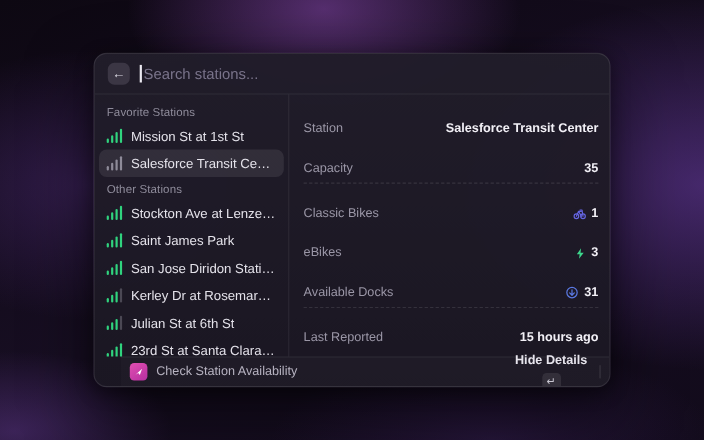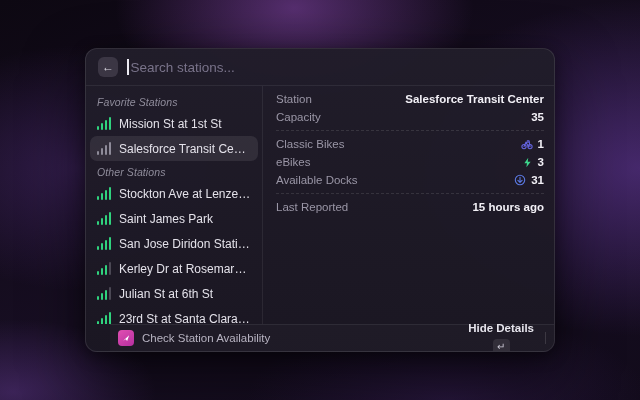--- a/index.html
+++ b/index.html
@@ -25,30 +25,30 @@
     justify-content:center;cursor:pointer;padding:0;flex:0 0 auto;}
   .search-wrap{display:flex;align-items:center;flex:1;min-width:0;}
   .caret{width:1.5px;height:16px;background:#eceaf2;flex:0 0 auto;}
   .search-input{flex:1;background:transparent;border:none;outline:none;
     color:#eceaf2;font-size:13.5px;padding:0 0 0 2px;font-family:inherit;}
   .search-input::placeholder{color:#79738a;}
   
   .content{flex:1;display:flex;min-height:0;}
   .list{width:177px;flex:0 0 177px;box-sizing:border-box;padding:5px 4px;
     border-right:1px solid rgba(255,255,255,0.07);overflow:hidden;}
-  .sec-title{font-size:10.5px;color:#8f8c9b;padding:5px 7px 3px;letter-spacing:.1px;font-style:italic;}
+  .sec-title{font-size:10.5px;color:#8f8c9b;padding:5px 7px 3px;letter-spacing:.1px;}
   .row{height:25px;display:flex;align-items:center;gap:8px;padding:0 7px;
     border-radius:7px;color:#e4e2ea;font-size:12px;cursor:default;white-space:nowrap;}
   .row.selected{background:rgba(255,255,255,0.085);}
   .row-label{overflow:hidden;text-overflow:ellipsis;}
   .bars{width:14px;height:13px;display:flex;align-items:flex-end;gap:1.5px;flex:0 0 auto;}
   .bars i{width:2.4px;border-radius:1px;display:block;}
   
   .details{flex:1;min-width:0;box-sizing:border-box;padding:4px 10px 0 13px;}
-  .drow{height:18px;display:flex;align-items:center;justify-content:space-between;}
+  .drow{height:18px;display:flex;align-items:center;justify-content:space-between;margin-top:18px;}
   .dlabel{color:#9a96a6;font-size:11.5px;}
   .dvalue{color:#f2f0f6;font-size:11.5px;font-weight:700;display:flex;
     align-items:center;gap:5px;}
   .dsep{border-top:1px dashed rgba(255,255,255,0.11);margin:4px 0;}
   .dicon{display:flex;align-items:center;}
   
   .status-bar{height:26px;flex:0 0 26px;display:flex;align-items:center;gap:8px;
     padding:0 8px;border-top:1px solid rgba(255,255,255,0.07);
     background:rgba(255,255,255,0.02);margin-left:24px;}
   .app-icon{width:16px;height:16px;border-radius:4px;flex:0 0 auto;

